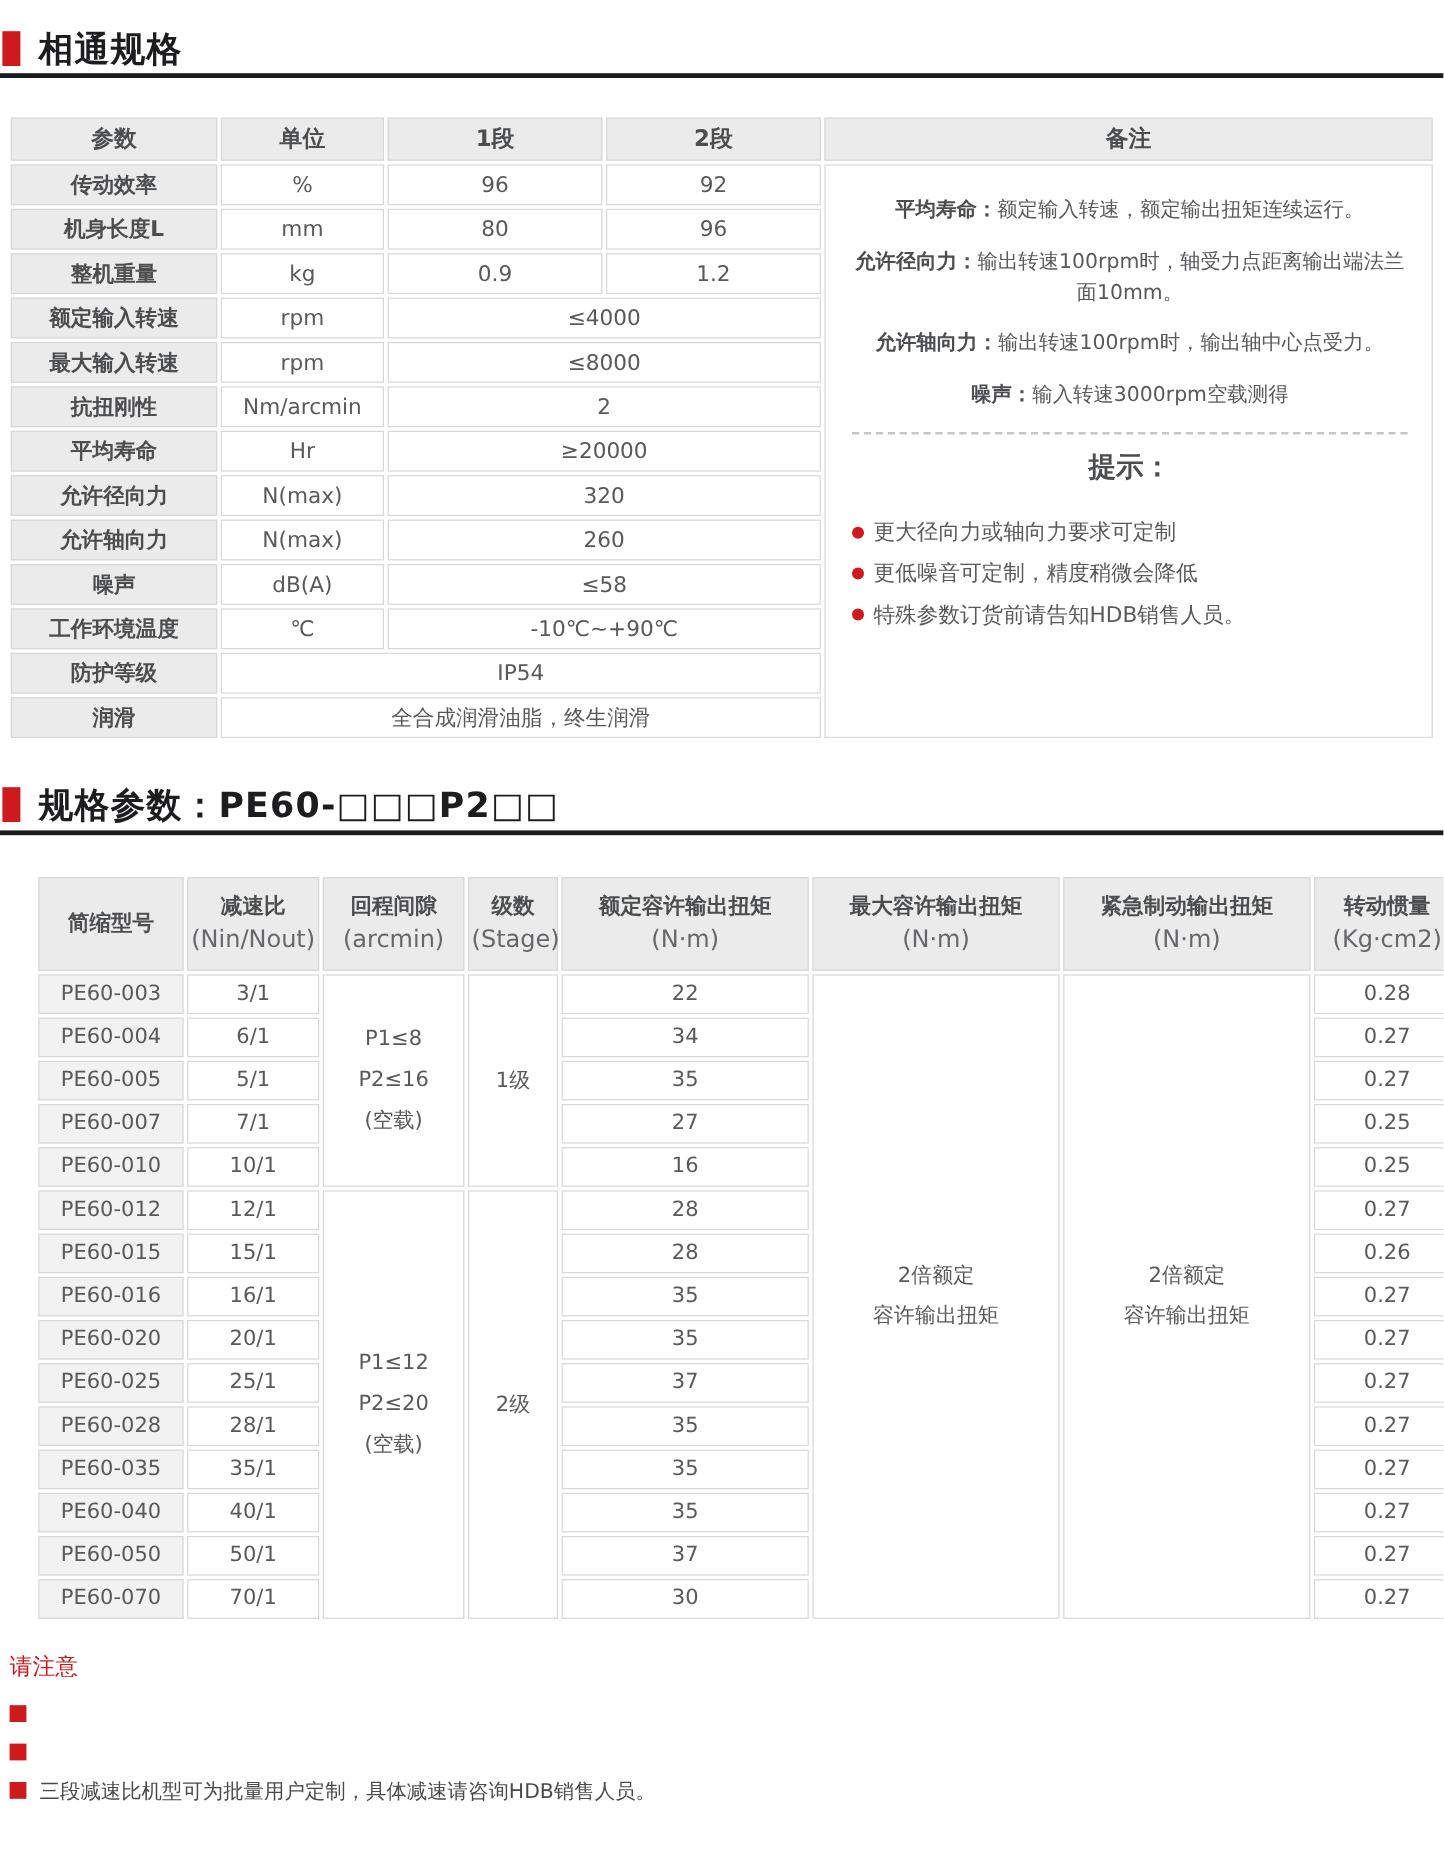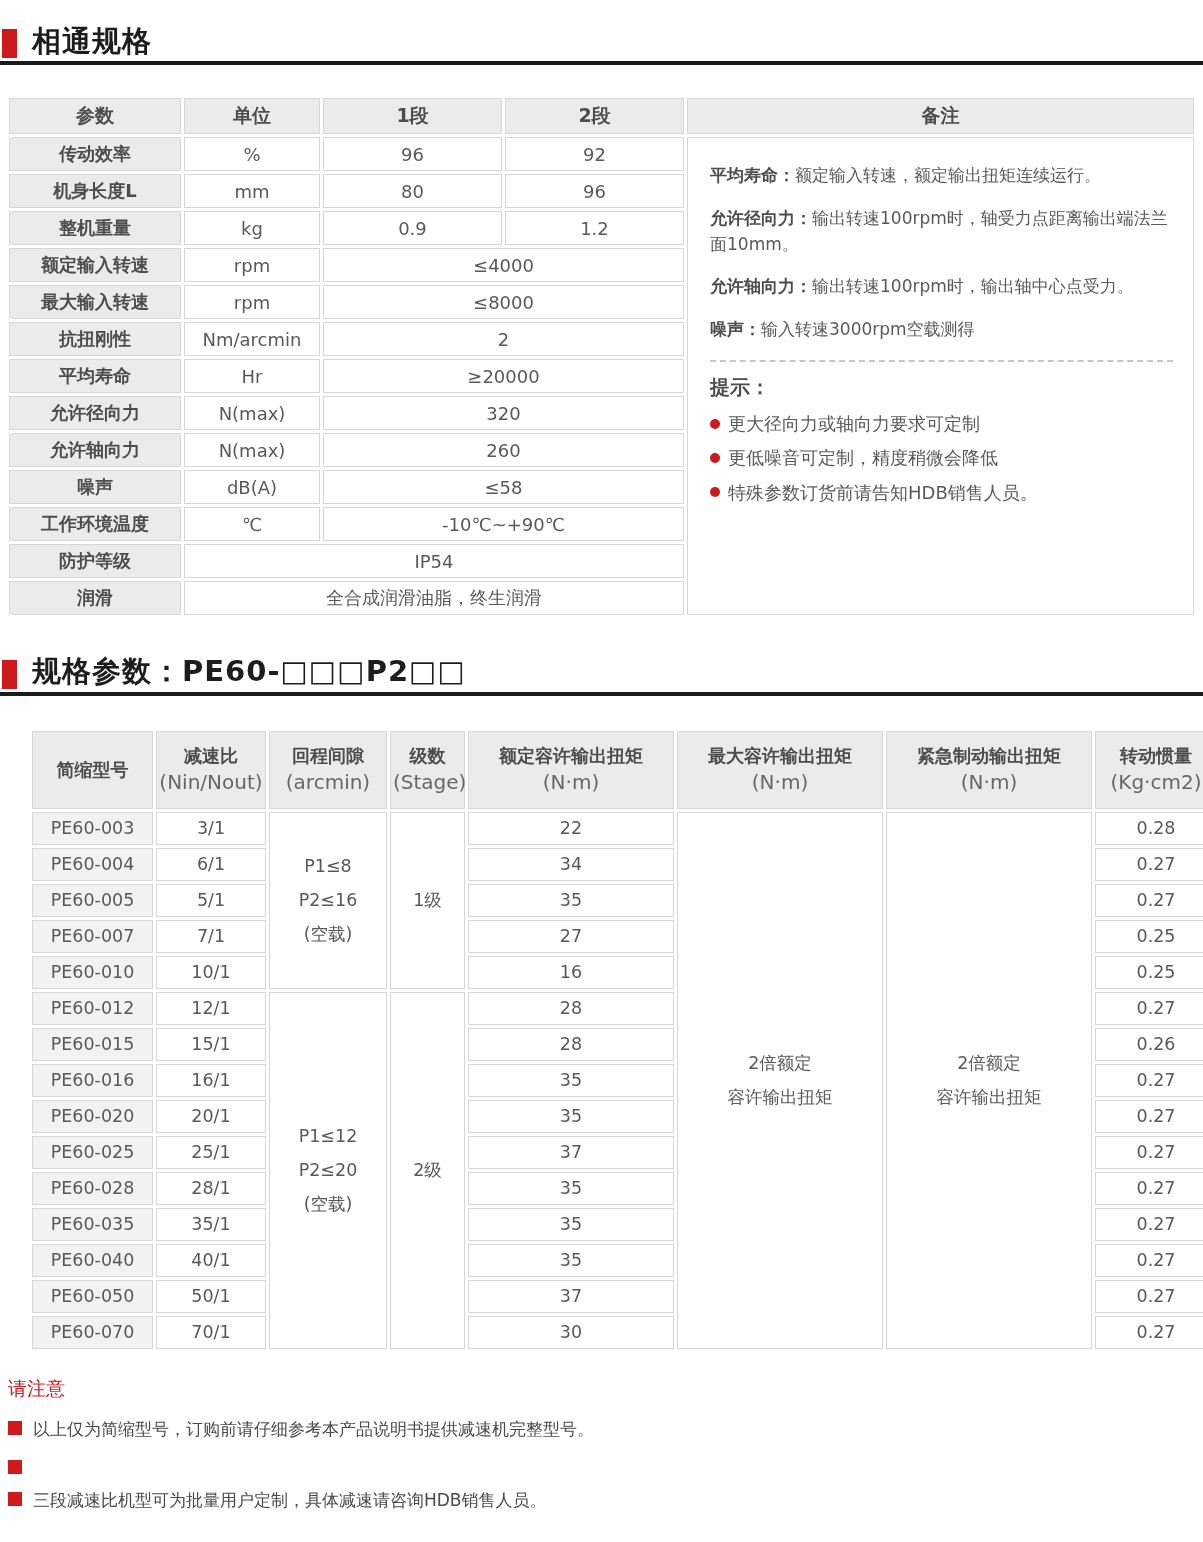--- a/index.html
+++ b/index.html
@@ -16,40 +16,40 @@
     margin:0;
     width:1203px;
     background:#ffffff;
     font-family:"DejaVu Sans","Liberation Sans",sans-serif;
     color:var(--val-ink);
   }
   .page{padding:26px 0 28px;}
 
   
   .sec-head{margin-bottom:0;}
-  .sec-row{display:flex;align-items:center;padding-left:2px;}
+  .sec-row{display:flex;align-items:flex-start;padding-left:2px;}
   .red-block{width:15px;height:29px;background:var(--red);margin-right:15px;}
   .sec-title{font-size:29px;font-weight:bold;color:var(--ink);line-height:1.05;padding-bottom:5px;letter-spacing:1px;}
   .sec-rule{height:4px;background:#1b1b1b;}
 
   
   table{border-collapse:separate;border-spacing:3px;table-layout:fixed;width:1191px;margin:0 auto;}
   th,td{border:1px solid var(--cell-border);text-align:center;vertical-align:middle;}
   th{background:var(--cell-gray);color:var(--label-ink);font-weight:bold;}
 
   
   .t1-wrap{margin-top:30px;}
   .t1 th{height:36px;font-size:19px;}
   .t1 td{height:34px;font-size:18px;background:#fff;}
   .t1 td.c-label{background:var(--cell-gray);color:var(--label-ink);font-weight:bold;}
-  .t1 td.remarks-cell{vertical-align:top;text-align:left;padding:14px 20px 10px 22px;}
+  .t1 td.remarks-cell{vertical-align:top;text-align:center;padding:14px 20px 10px 22px;}
   .remark-p{margin:10px 0 16px;font-size:17px;line-height:1.55;}
   .remark-p b{color:var(--label-ink);}
   .dash-divider{border-top:2px dashed #c6c6c6;margin:18px 0 12px;}
-  .tips-label{font-weight:bold;color:var(--label-ink);font-size:20px;margin:2px 0 10px;}
+  .tips-label{font-weight:bold;color:var(--label-ink);font-size:23px;margin:2px 0 26px;}
   .tip{display:flex;align-items:center;font-size:18px;margin:9px 0;line-height:1.4;}
   .tip .dot{width:10px;height:10px;border-radius:50%;background:var(--red);margin-right:8px;flex:0 0 auto;}
 
   
   .t2-wrap{margin-top:32px;padding-left:29px;}
   .t2 th{height:78px;font-size:18px;line-height:1.25;padding:4px 2px;}
   .t2 th .h-sub{display:block;font-weight:normal;font-size:20px;color:#66676a;margin-top:3px;}
   .t2 td{height:33px;font-size:17.5px;background:#fff;}
   .t2 td.model-cell{background:var(--model-gray);}
   .t2 td.multi{white-space:pre-line;line-height:1.95;}
@@ -318,21 +318,20 @@
             <td>0.27</td>
           </tr>
         </tbody>
     </table>
   </div>
 
   <div class="notes">
     <div class="notes-title">请注意</div>
     <div class="note">
       <span class="sq"></span>
-      <span>以上仅为简缩型号，订购前请仔细参考本产品说明书提供减速机完整型号。</span>
     </div>
     <div class="note">
       <span class="sq"></span>
     </div>
     <div class="note">
       <span class="sq"></span>
       <span>三段减速比机型可为批量用户定制，具体减速请咨询HDB销售人员。</span>
     </div>
   </div>
 

